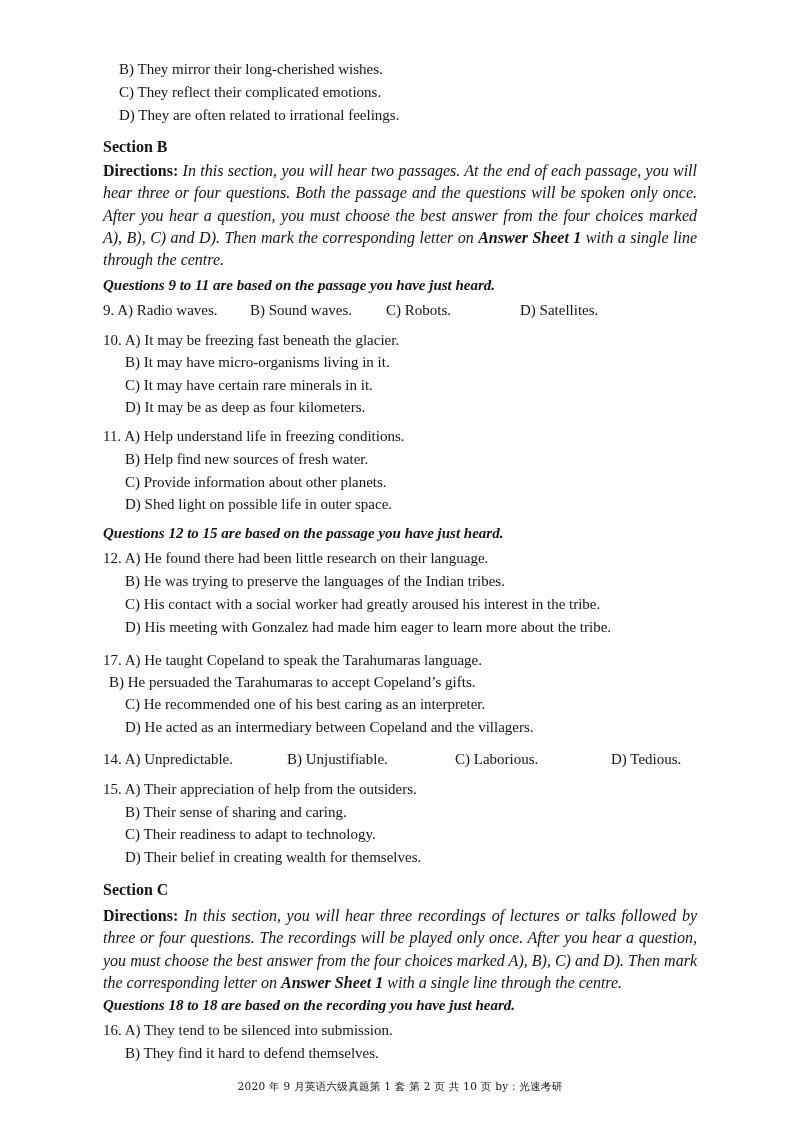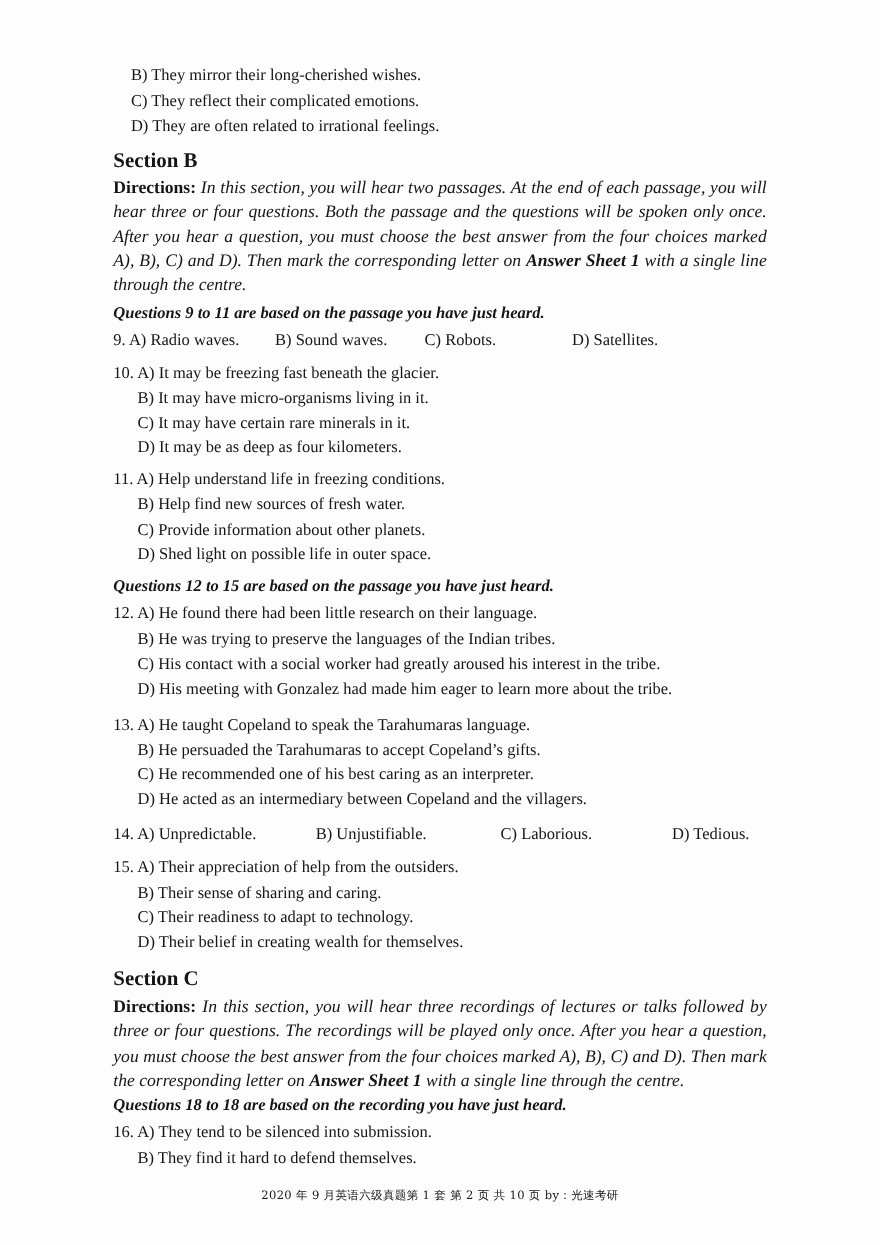--- a/index.html
+++ b/index.html
@@ -1,21 +1,21 @@
 <!DOCTYPE html>
 <html><head>
 <meta charset="utf-8">
 <style>
   html,body{margin:0;padding:0;background:#fdfdfd;}
   body{width:800px;height:1132px;position:relative;overflow:hidden;
        font-family:"Liberation Serif","DejaVu Serif",serif;color:#151515;font-size:15px;}
   .abs{position:absolute;white-space:nowrap;line-height:18px;}
   .bold{font-weight:bold;font-style:italic;}
   .it{font-style:italic;}
-  .sec{font-weight:bold;font-size:19px;}
+  .sec{font-weight:bold;font-size:16px;}
   .dir{position:absolute;left:103px;width:594px;line-height:22.3px;font-size:16px;text-align:justify;}
   .dir b{font-style:normal;}
   .footer{position:absolute;left:0;width:800px;top:1080px;text-align:center;font-size:10.5px;font-family:"DejaVu Serif",serif;letter-spacing:0.3px;}
 </style>
 </head>
 <body>
 
 <div class="abs" style="left:119px;top:60px">B) They mirror their long-cherished wishes.</div>
 <div class="abs" style="left:119px;top:83px">C) They reflect their complicated emotions.</div>
 <div class="abs" style="left:119px;top:106px">D) They are often related to irrational feelings.</div>
@@ -40,22 +40,22 @@
 <div class="abs" style="left:125px;top:473px">C) Provide information about other planets.</div>
 <div class="abs" style="left:125px;top:495px">D) Shed light on possible life in outer space.</div>
 
 <div class="abs bold" style="left:103px;top:524px">Questions 12 to 15 are based on the passage you have just heard.</div>
 
 <div class="abs" style="left:103px;top:549px"><span>12.</span> <span>A) He found there had been little research on their language.</span></div>
 <div class="abs" style="left:125px;top:572px">B) He was trying to preserve the languages of the Indian tribes.</div>
 <div class="abs" style="left:125px;top:595px">C) His contact with a social worker had greatly aroused his interest in the tribe.</div>
 <div class="abs" style="left:125px;top:618px">D) His meeting with Gonzalez had made him eager to learn more about the tribe.</div>
 
-<div class="abs" style="left:103px;top:651px"><span>13.</span> <span>A) He taught Copeland to speak the Tarahumaras language.</span></div>
-<div class="abs" style="left:125px;top:673px">B) He persuaded the Tarahumaras to accept Copeland’s gifts.</div>
+<div class="abs" style="left:103px;top:651px"><span>17.</span> <span>A) He taught Copeland to speak the Tarahumaras language.</span></div>
+<div class="abs" style="left:109px;top:673px">B) He persuaded the Tarahumaras to accept Copeland’s gifts.</div>
 <div class="abs" style="left:125px;top:695px">C) He recommended one of his best caring as an interpreter.</div>
 <div class="abs" style="left:125px;top:718px">D) He acted as an intermediary between Copeland and the villagers.</div>
 
 <div class="abs" style="left:103px;top:750px"><span>14.</span> <span>A) Unpredictable.</span></div>
 <div class="abs" style="left:287px;top:750px">B) Unjustifiable.</div>
 <div class="abs" style="left:455px;top:750px">C) Laborious.</div>
 <div class="abs" style="left:611px;top:750px">D) Tedious.</div>
 
 <div class="abs" style="left:103px;top:780px"><span>15.</span> <span>A) Their appreciation of help from the outsiders.</span></div>
 <div class="abs" style="left:125px;top:803px">B) Their sense of sharing and caring.</div>

